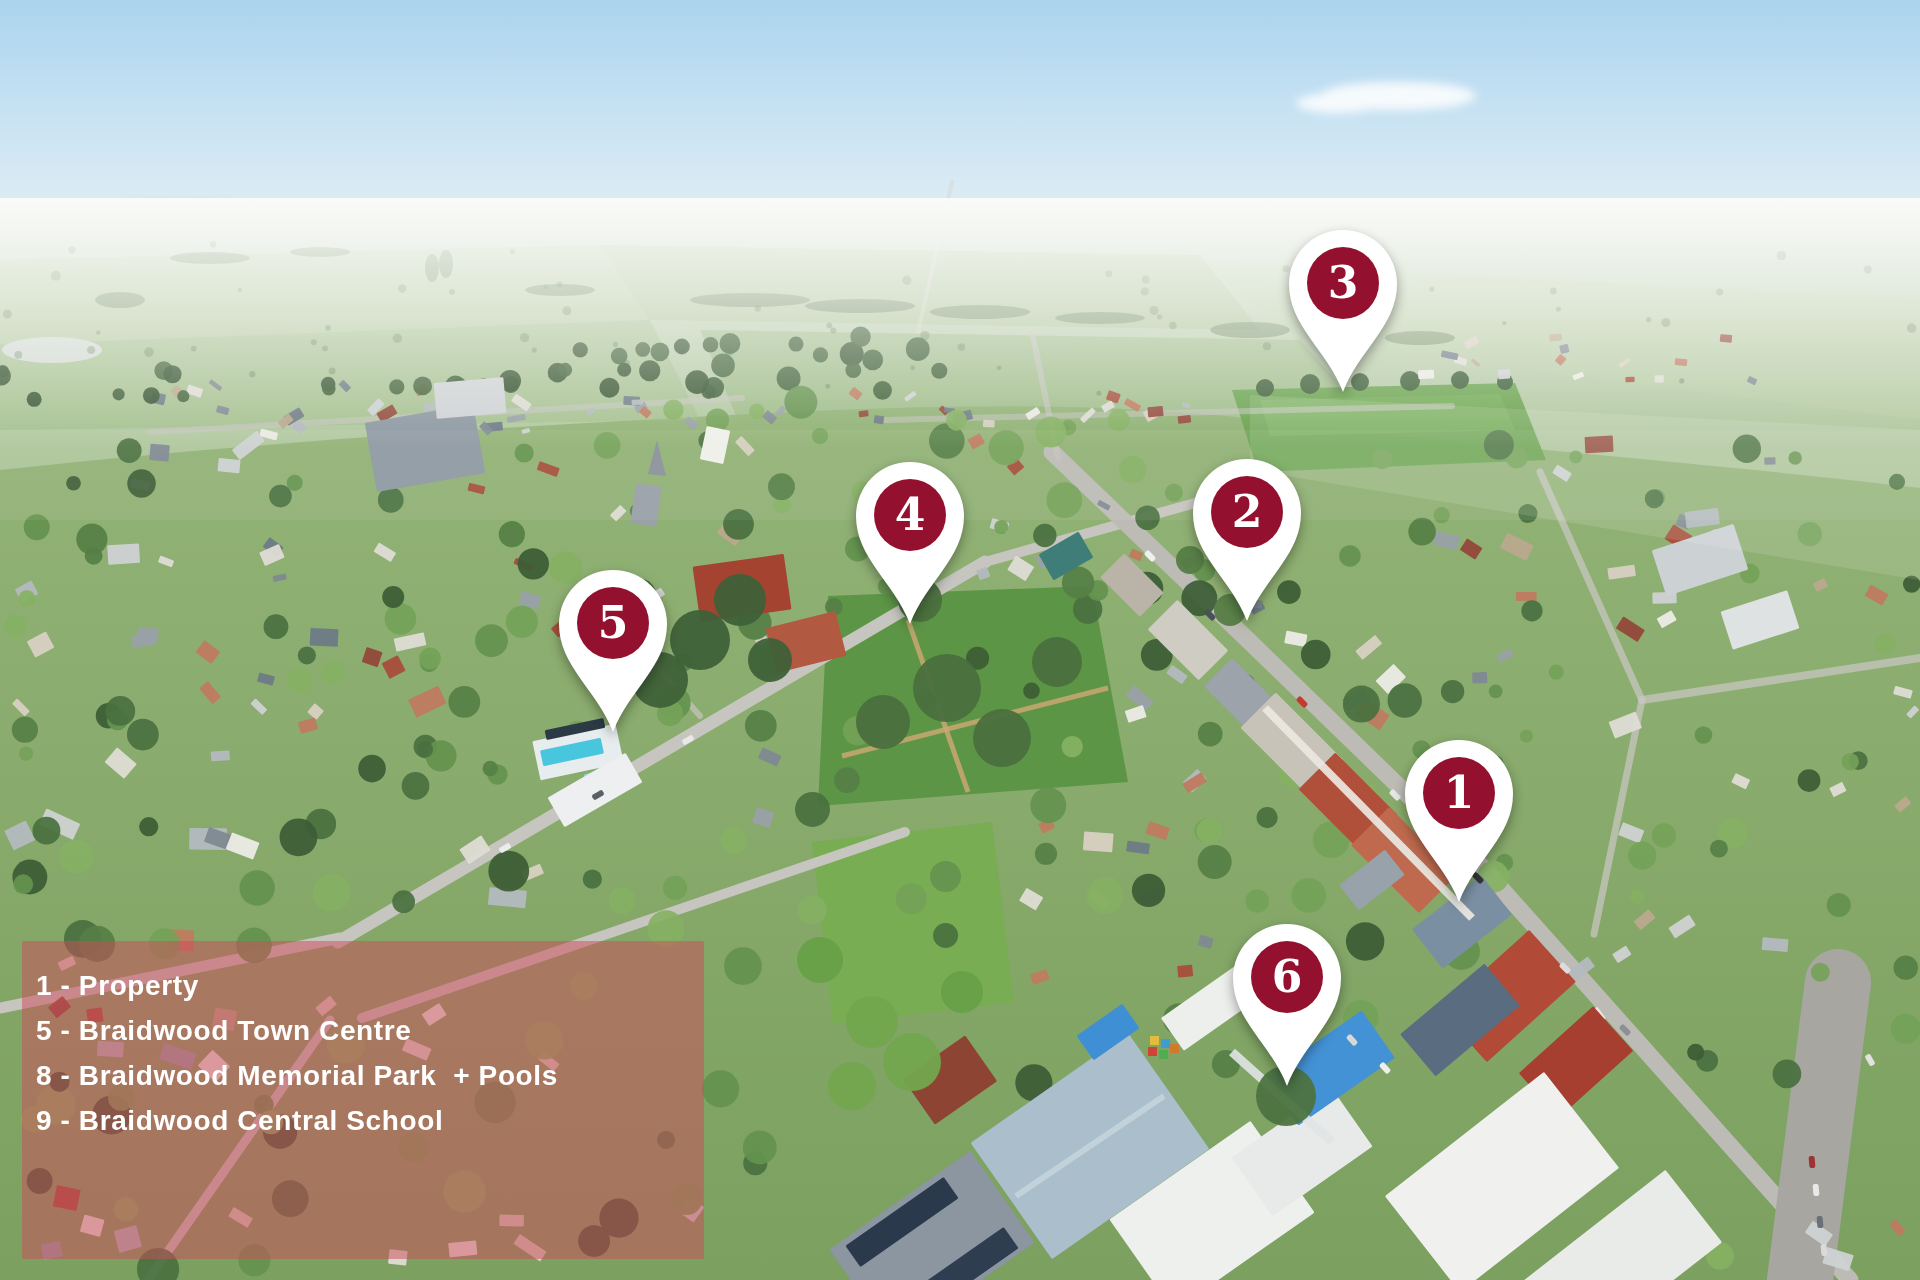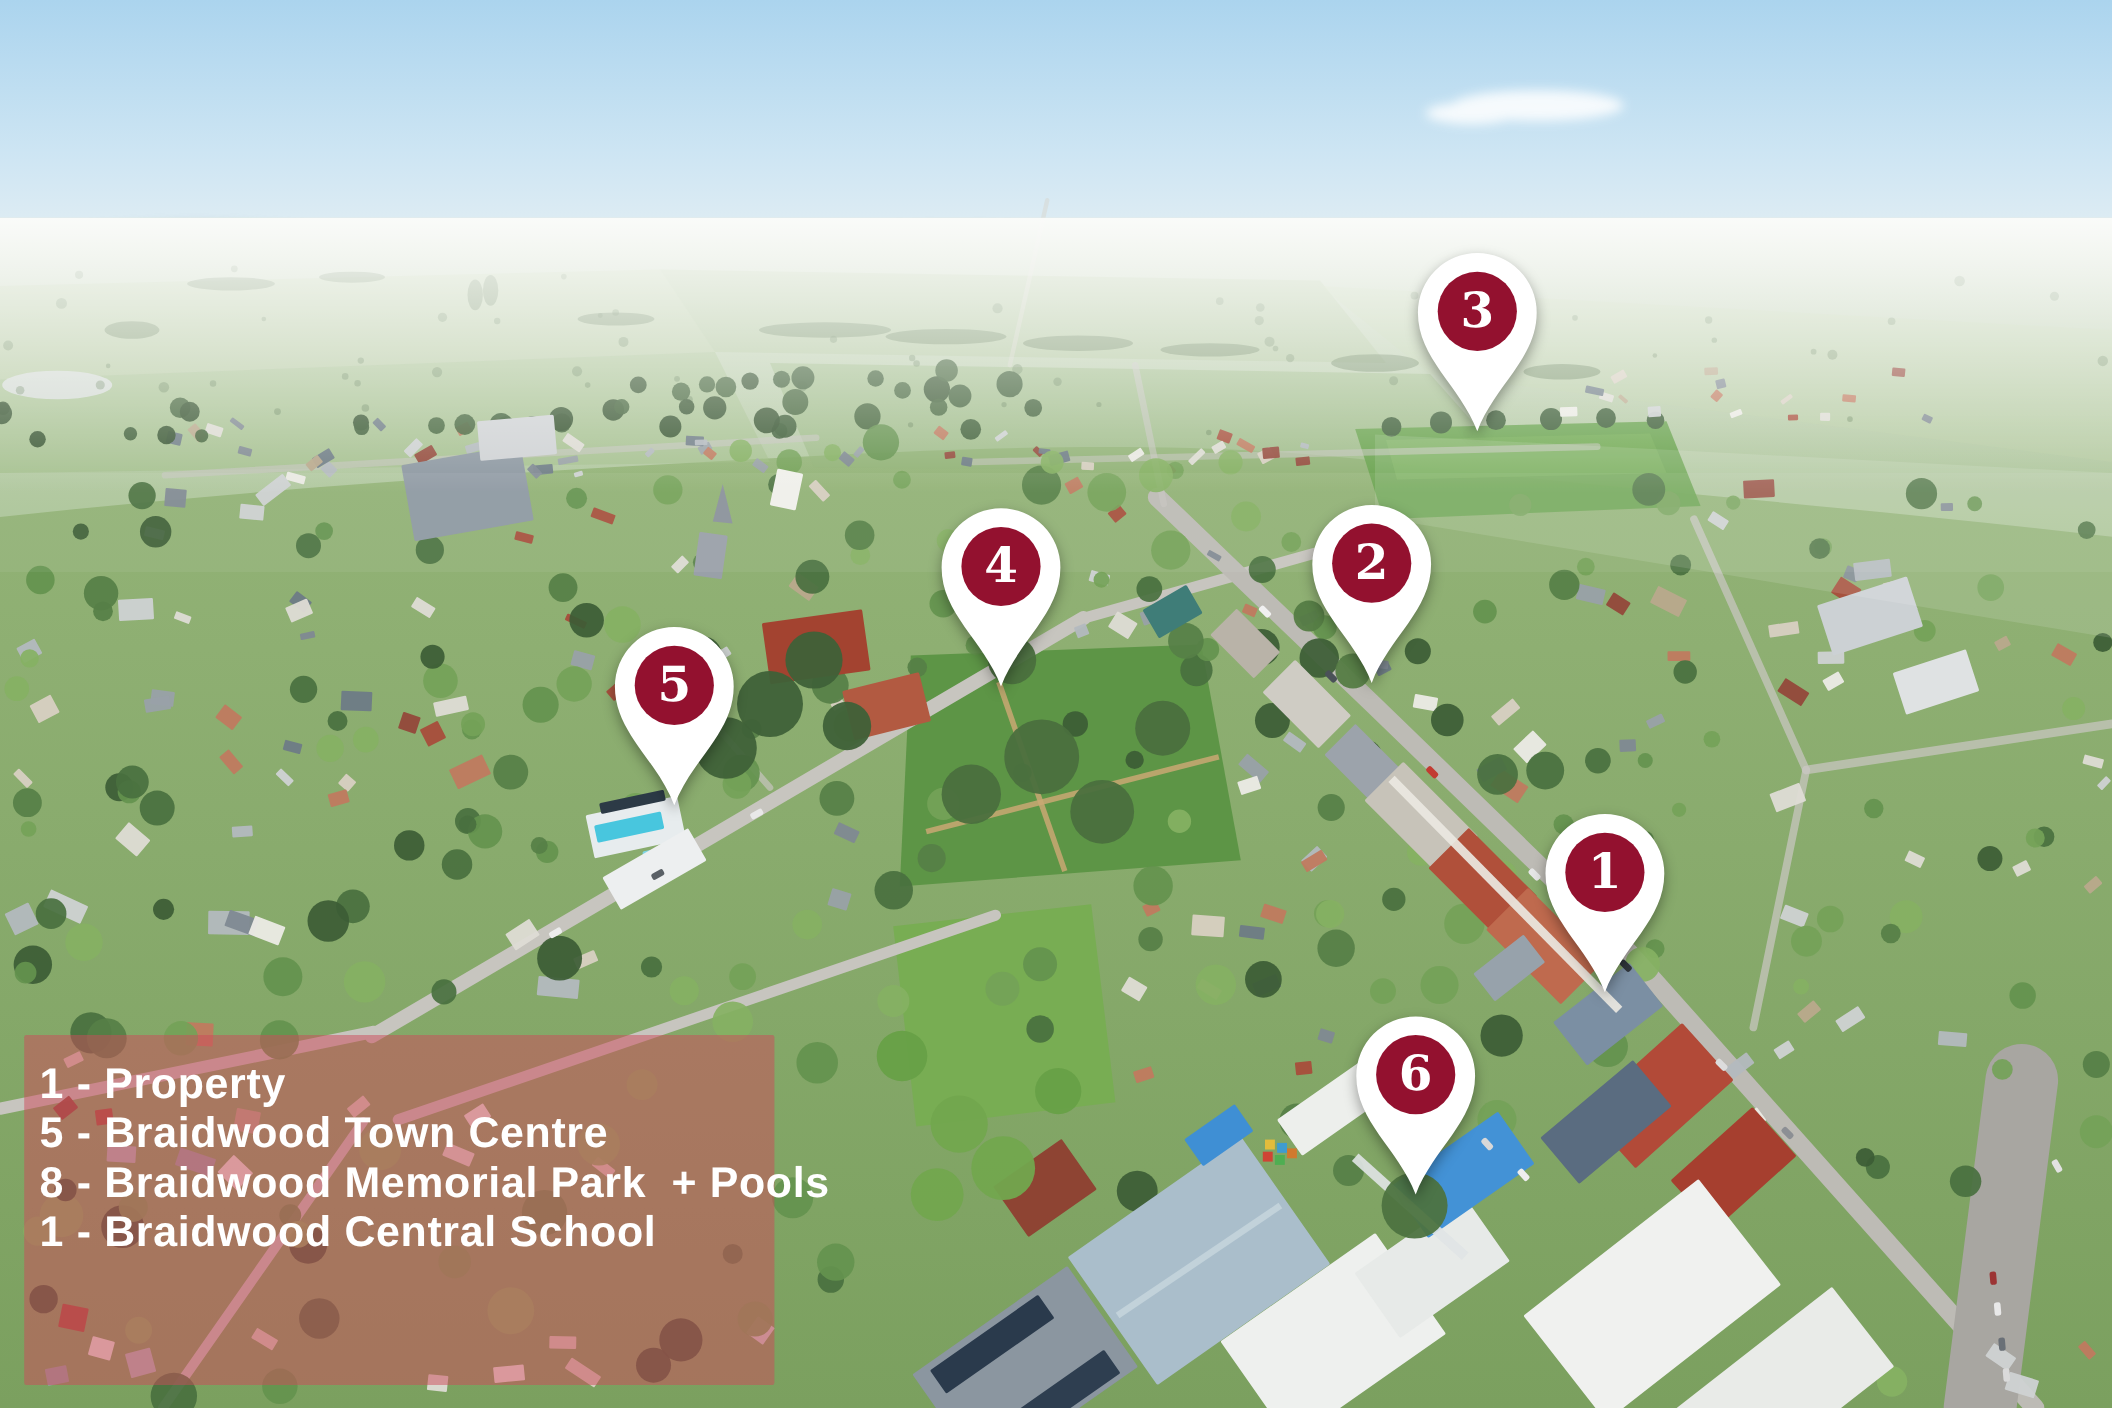--- a/index.html
+++ b/index.html
@@ -8,21 +8,21 @@
   #scene{position:absolute;left:0;top:0;display:block;}
   
   .pin{position:absolute;width:116px;height:170px;pointer-events:none;}
   .pin svg{filter:drop-shadow(0 5px 6px rgba(0,0,0,.35));}
   .pin-num{position:absolute;left:0;top:28px;width:116px;height:58px;line-height:58px;
            text-align:center;font-family:"DejaVu Serif",serif;font-weight:700;
            font-size:44px;}
   
   .legend{position:absolute;left:22px;top:941px;width:682px;height:318px;
           box-sizing:border-box;padding:22px 12px 0 14px;border-radius:2px;}
-  .legend-item{white-space:pre;font-size:39px;line-height:45px;font-weight:600;
+  .legend-item{white-space:pre;font-size:28px;line-height:45px;font-weight:600;
                letter-spacing:.6px;}
 </style>
 </head>
 <body>
 
 <div id="stage">
   <svg id="scene" viewBox="0 0 1920 1280" width="1920" height="1280" xmlns="http://www.w3.org/2000/svg">
     <defs>
       <linearGradient id="skyG" x1="0" y1="0" x2="0" y2="1">
         <stop offset="0" stop-color="#abd4ee"></stop>
@@ -774,15 +774,15 @@
         </svg><span class="pin-num" style="color:#ffffff">5</span></div>
       <div class="pin" style="left: 1229px; top: 920px;"><svg viewBox="0 0 116 170" width="116" height="170">
           <path d="M58,166 C42,124 4,100 4,58 A54,54 0 1 1 112,58 C112,100 74,124 58,166 Z" fill="#ffffff"></path>
           <circle cx="58" cy="57" r="36" fill="#93112f"></circle>
         </svg><span class="pin-num" style="color:#ffffff">6</span></div>
     </div>
   <div class="legend" id="legend" style="background: rgba(206, 74, 90, 0.5); color: rgb(255, 255, 255);">
       <div class="legend-item">1 - Property</div>
       <div class="legend-item">5 - Braidwood Town Centre</div>
       <div class="legend-item">8 - Braidwood Memorial Park  + Pools</div>
-      <div class="legend-item">1 - Braidwood Central School</div>
+      <div class="legend-item">9 - Braidwood Central School</div>
     </div>
 </div>
 
 </body></html>

